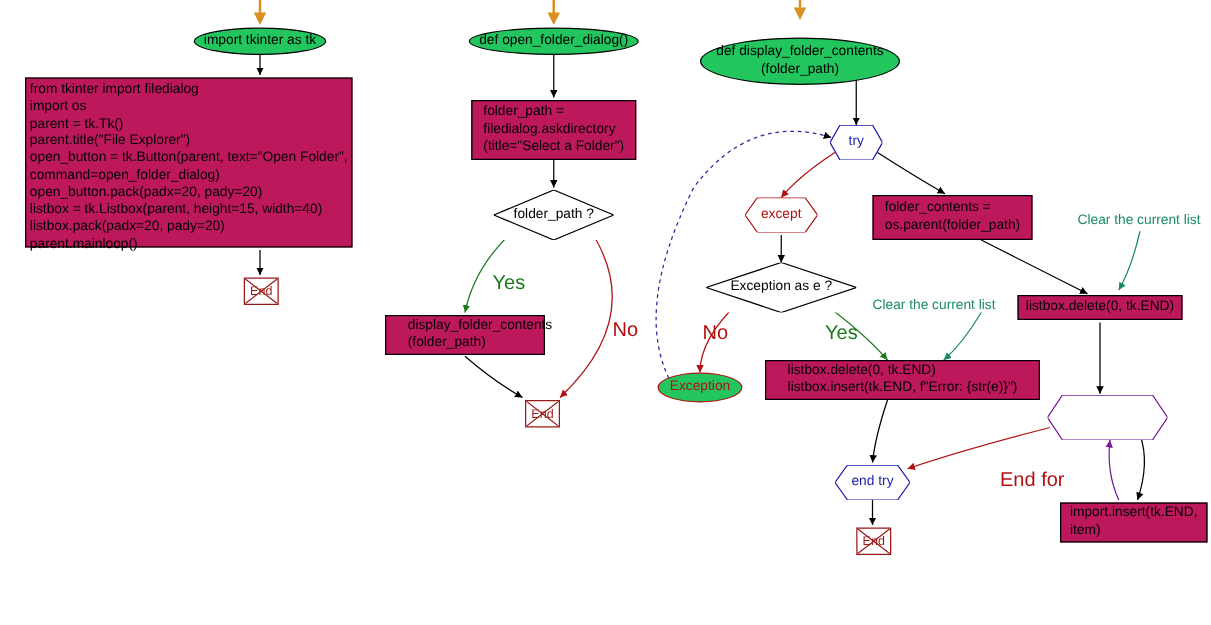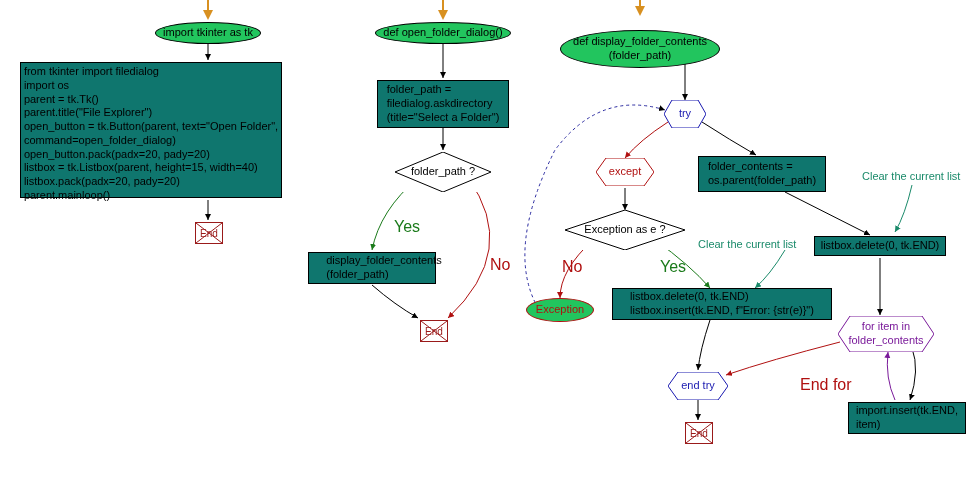--- a/index.html
+++ b/index.html
@@ -25,21 +25,21 @@
   }
   .ellipse {
     border: 1px solid #000;
     border-radius: 50%;
     background: #22c55e;
     text-align: center;
     justify-content: center;
   }
   .rect {
     border: 1px solid #000;
-    background: #0f766e;
+    background: #be185d;
   }
   .diamond {
     background: #fff;
     text-align: center;
     justify-content: center;
     border: none;
   }
   .diamond-shape {
     position: absolute;
     inset: 0;
@@ -265,22 +265,20 @@
 os.parent(folder_path)</span>
 </div>
 <div class="node rect" style="left:814px; top:236px; width:132px; height:20px;">
   <span>listbox.delete(0, tk.END)</span>
 </div>
 
 <div class="node" style="left:838px; top:316px; width:96px; height:36px;">
   <svg style="position:absolute;inset:0;" viewBox="0 0 96 36">
       <polygon points="12,0 84,0 96,18 84,36 12,36 0,18" fill="#fff" stroke="#7a1a9a"></polygon>
     </svg>
-  <span style="position:relative;z-index:2;color:#7a1a9a;text-align:center;width:100%;white-space:pre;">for item in
-folder_contents</span>
 </div>
 <div class="label endfor" style="left:800px; top:356px;">End for</div>
 <div class="node rect" style="left:848px; top:402px; width:118px; height:32px; white-space:pre;">
   <span>import.insert(tk.END,
 item)</span>
 </div>
 
 <div class="annotation" style="left:862px; top:170px;">Clear the current list</div>
 <div class="annotation" style="left:698px; top:238px;">Clear the current list</div>
 

